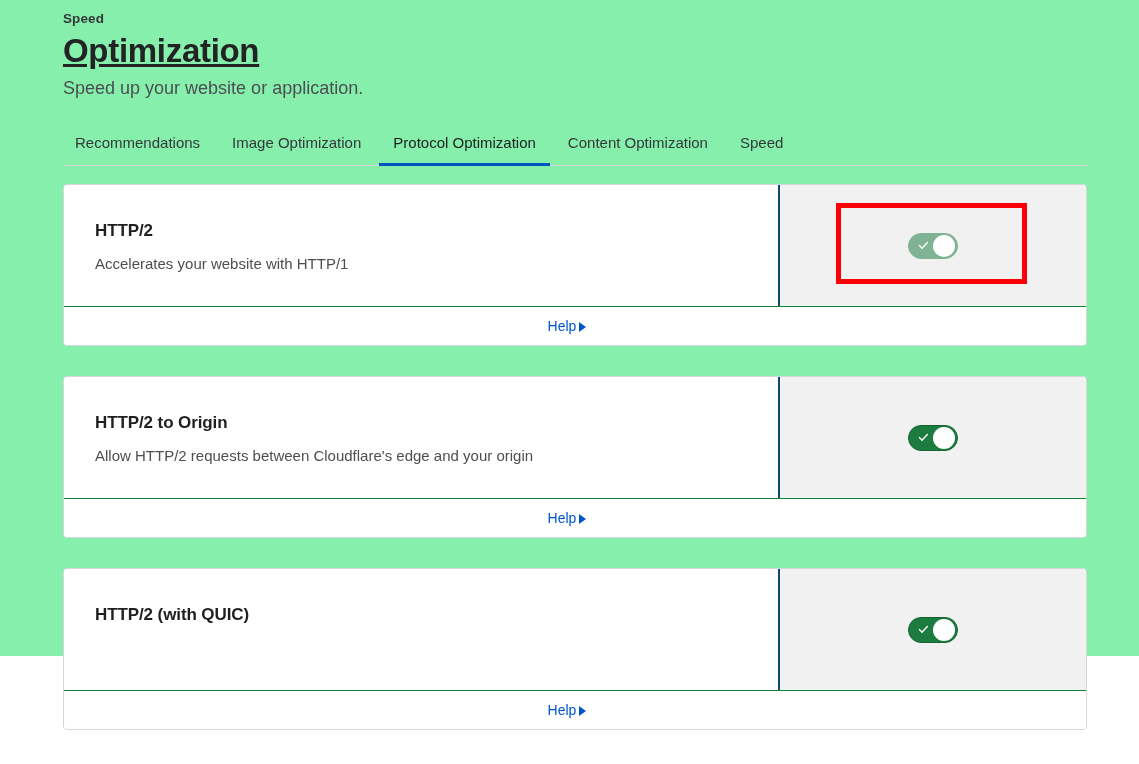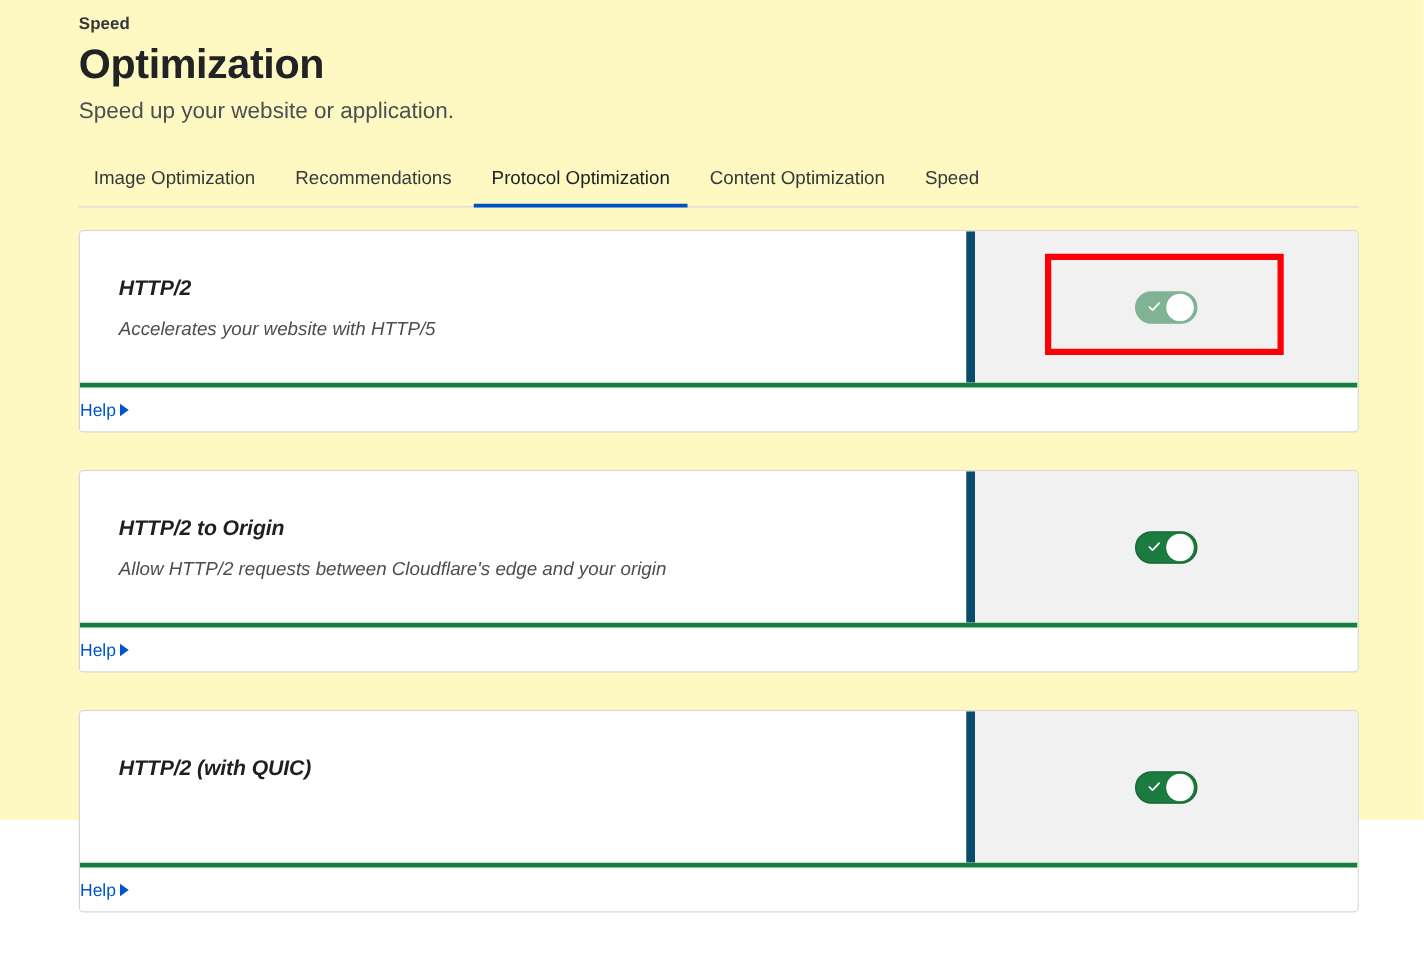--- a/index.html
+++ b/index.html
@@ -11,21 +11,21 @@
     overflow: hidden;
     background: #ffffff;
     font-family: "Liberation Sans", sans-serif;
     -webkit-font-smoothing: antialiased;
   }
 
   .page {
     position: relative;
     width: 1139px;
     height: 656px;
-    background: #fef9c3;
+    background: #86efac;
   }
 
   
   .header {
     position: absolute;
     left: 63px;
     top: 10px;
     width: 1024px;
   }
   .eyebrow {
@@ -36,20 +36,21 @@
     line-height: 18px;
     margin: 0 0 3px 0;
   }
   .page-title {
     font-size: 33px;
     font-weight: 700;
     color: #222324;
     line-height: 40px;
     letter-spacing: -0.3px;
     margin: 0 0 6px 0;
+    text-decoration: underline;
   }
   .page-subtitle {
     font-size: 18px;
     font-weight: 400;
     color: #4b4f52;
     line-height: 22px;
     margin: 0;
   }
 
   
@@ -104,22 +105,21 @@
   .card-body {
     display: flex;
     align-items: stretch;
     min-height: 121px;
   }
   .card-text {
     flex: 0 0 716px;
     width: 716px;
     padding: 34px 30px 30px 31px;
     background: #ffffff;
-    border-right: 7px solid #0c4a6e;
-    font-style: italic;
+    border-right: 2px solid #0c4a6e;
   }
   .card-title {
     font-size: 17px;
     font-weight: 700;
     color: #1d1f20;
     line-height: 24px;
     letter-spacing: -0.1px;
     margin: 0 0 9px 0;
   }
   .card-desc {
@@ -132,26 +132,26 @@
   }
   .card-control {
     flex: 1 1 auto;
     background: #f1f1f1;
     display: flex;
     align-items: center;
     justify-content: center;
     position: relative;
   }
   .card-footer {
-    border-top: 4px solid #15803d;
+    border-top: 1px solid #15803d;
     background: #ffffff;
     height: 39px;
     display: flex;
     align-items: center;
-    justify-content: flex-start;
+    justify-content: center;
     padding-right: 16px;
   }
   .help-link {
     font-size: 14px;
     color: #0055cc;
     line-height: 18px;
     display: inline-flex;
     align-items: center;
     gap: 3px;
     cursor: pointer;
@@ -218,34 +218,34 @@
 
 <div class="page">
 
   <div class="header">
     <div class="eyebrow">Speed</div>
     <h1 class="page-title">Optimization</h1>
     <div class="page-subtitle">Speed up your website or application.</div>
   </div>
 
   <div class="tabbar">
+    <div class="tab">Recommendations</div>
     <div class="tab">Image Optimization</div>
-    <div class="tab">Recommendations</div>
     <div class="tab active">Protocol Optimization</div>
     <div class="tab">Content Optimization</div>
     <div class="tab">Speed</div>
   </div>
 
   <div class="cards">
 
     <div class="card">
       <div class="card-body">
         <div class="card-text">
           <div class="card-title">HTTP/2</div>
-          <div class="card-desc">Accelerates your website with HTTP/5</div>
+          <div class="card-desc">Accelerates your website with HTTP/1</div>
         </div>
         <div class="card-control">
           <div class="toggle faded">
             <span class="check">
               <svg viewBox="0 0 12 12" width="11" height="11" aria-hidden="true">
                 <path d="M1.6 6.1 L4.4 8.9 L10.2 2.8" fill="none" stroke="#ffffff" stroke-width="1.5" stroke-linecap="round" stroke-linejoin="round"></path>
               </svg>
             </span>
             <span class="knob"></span>
           </div>

